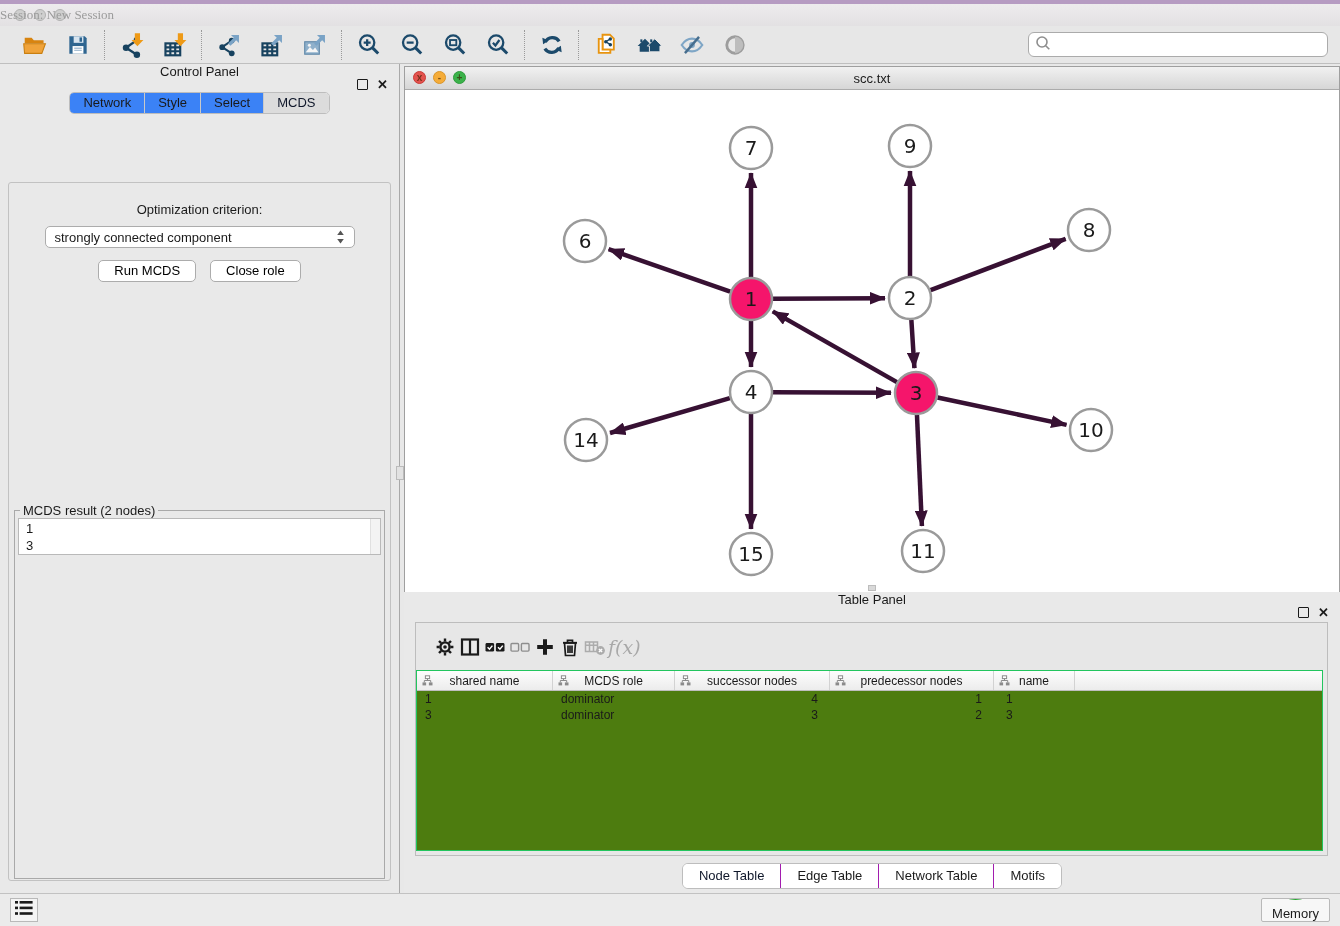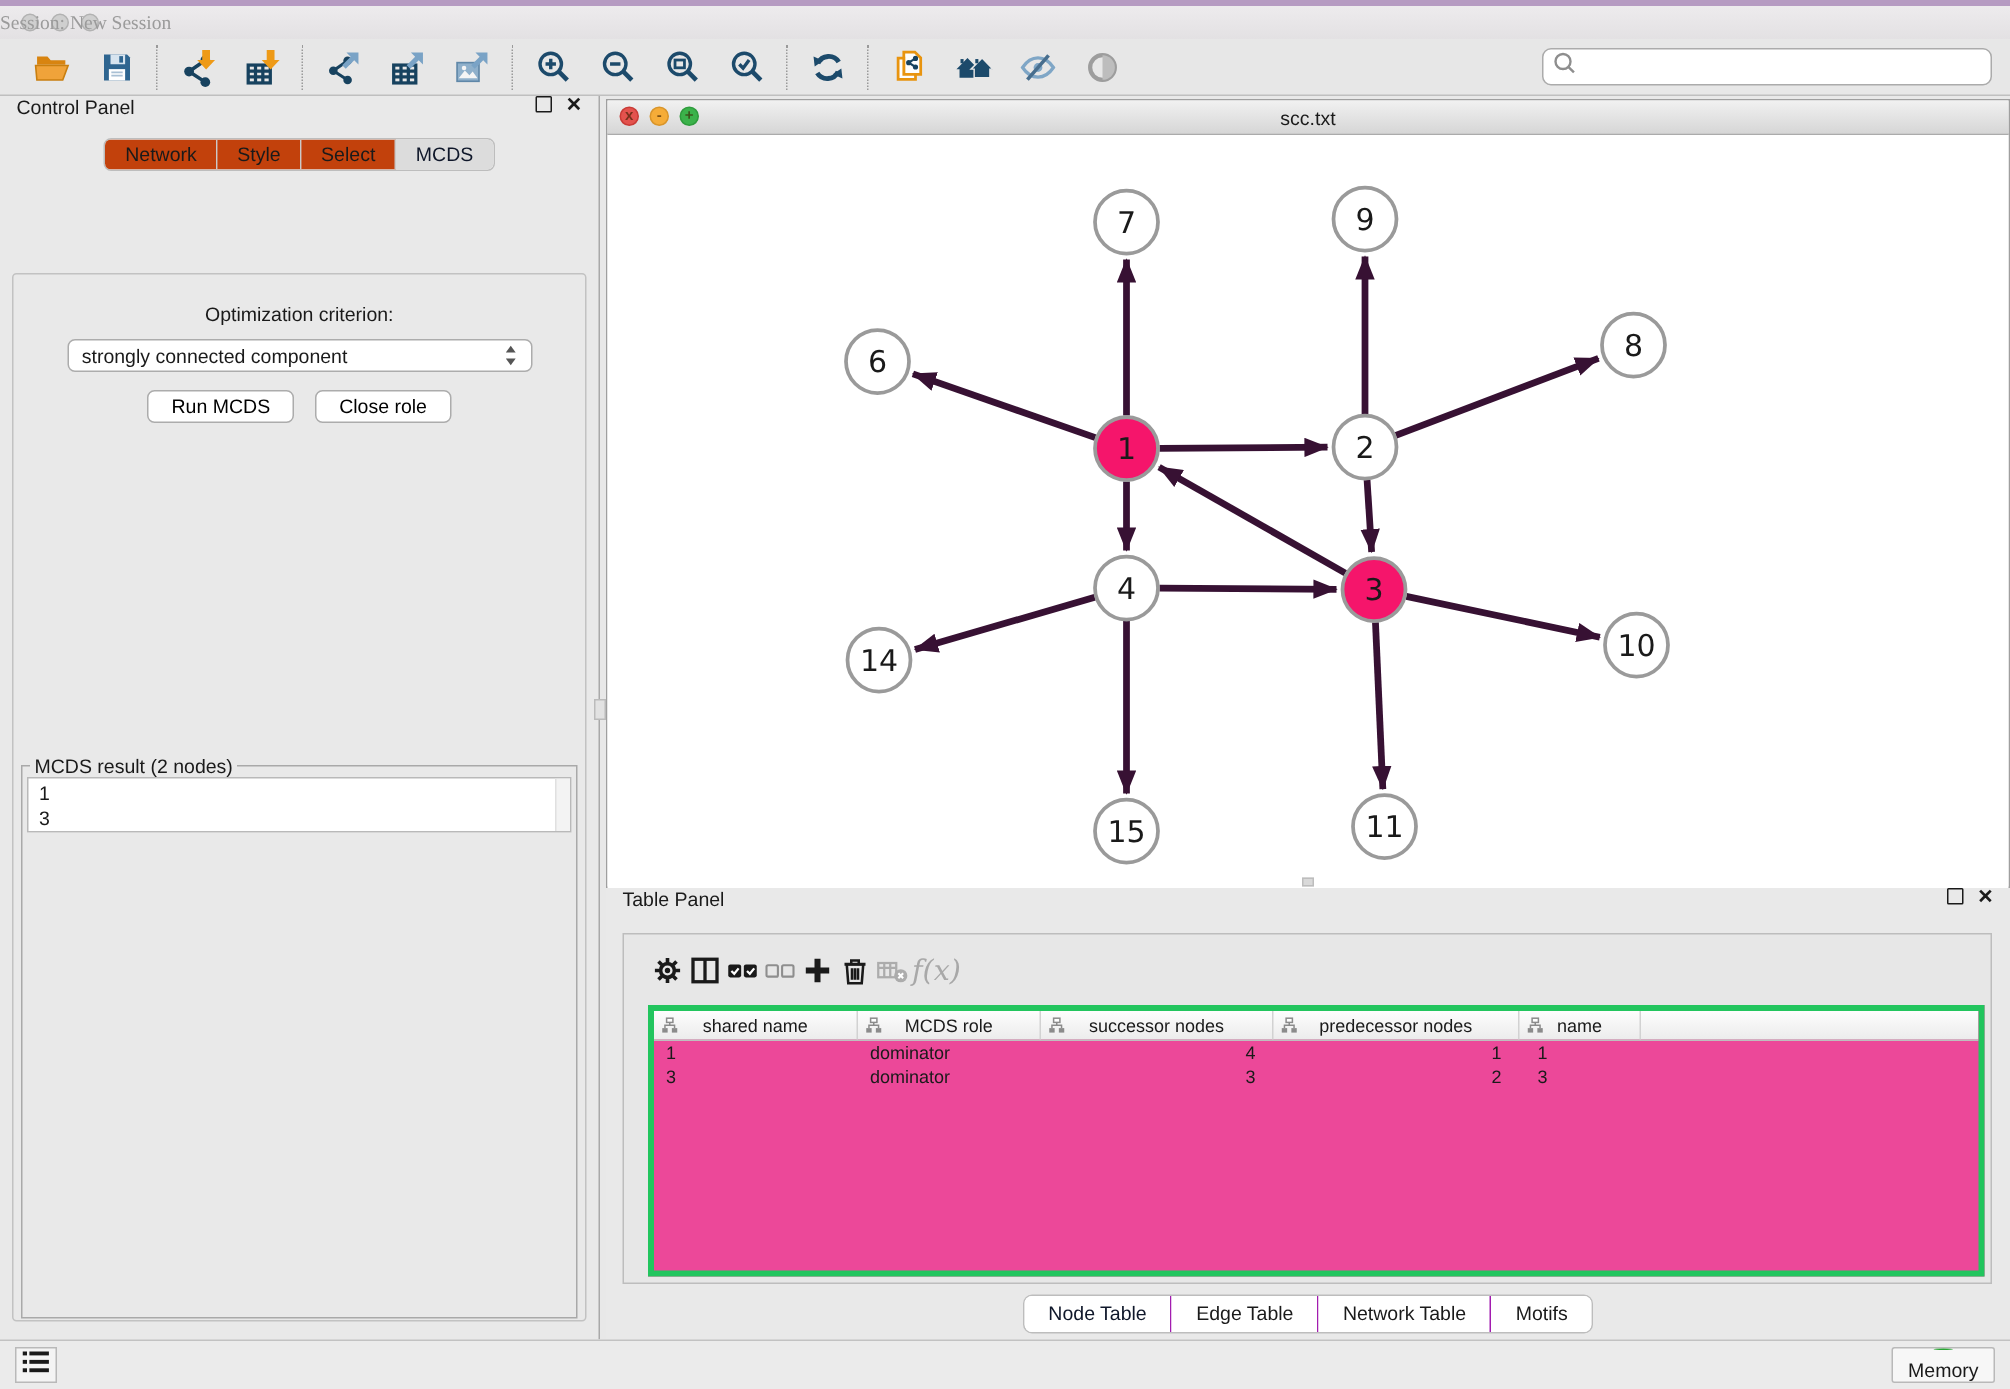--- a/index.html
+++ b/index.html
@@ -21,27 +21,27 @@
   .tb-sep{width:0;height:30px;border-left:1px dotted #9A9A9A;}
   .tb-icon{width:27px;height:27px;display:flex;align-items:center;justify-content:center;cursor:default;}
   .tb-icon svg{width:26px;height:26px;}
   .searchbox{margin-left:auto;margin-right:4px;width:288px;height:23px;background:#fff;
     border:1px solid #ABABAB;border-radius:6px;display:flex;align-items:center;padding:0 5px;}
   .searchbox input{border:none;outline:none;flex:1;font-size:13px;font-family:"Liberation Sans",sans-serif;background:transparent;}
 
   
   .control-panel{position:absolute;top:64px;left:0;width:400px;bottom:33px;background:#E9E9E9;
     border-right:1px solid #A9A9A9;box-sizing:border-box;}
-  .panel-header{height:28px;display:flex;align-items:flex-start;padding:0 11px;font-size:13px;}
+  .panel-header{height:28px;display:flex;align-items:center;padding:0 11px;font-size:13px;flex-direction:column;}
   .win-btns{margin-left:auto;display:flex;gap:9px;align-items:center;}
   .float-btn{width:9px;height:9px;border:1.6px solid #1A1A1A;border-radius:1px;}
   .close-btn{font-size:13px;font-weight:bold;line-height:10px;}
   .seg{display:flex;border:1px solid #BDBDBD;border-radius:5px;overflow:hidden;background:#fff;}
   .cp-tabs{display:flex;justify-content:center;}
-  .cp-tabs .seg-item{padding:0 13px;font-size:13px;line-height:20px;height:20px;border-right:1px solid #C9C9C9;background:#c2410c;}
+  .cp-tabs .seg-item{padding:0 13px;font-size:13px;line-height:20px;height:20px;border-right:1px solid #C9C9C9;background:#3b82f6;}
   .cp-tabs .seg-item:last-child{border-right:none;}
   .seg-item.active{background:#DCDCDC;color:#0f172a;}
   .cp-box{position:absolute;top:118px;left:8px;right:8px;bottom:12px;border:1px solid #C2C2C2;
     border-radius:3px;background:#E9E9E9;display:flex;flex-direction:column;align-items:center;}
   .opt-label{margin-top:19px;font-size:13px;}
   .dropdown{margin-top:9px;width:310px;height:22px;background:#fff;border:1px solid #ACACAC;border-radius:5px;
     display:flex;align-items:center;padding:0 9px;font-size:13px;box-sizing:border-box;}
   .dd-chevrons{margin-left:auto;display:flex;flex-direction:column;line-height:5px;}
   .btn-row{margin-top:12px;display:flex;gap:14px;}
   .btn{height:22px;padding:0 15px;background:#fff;border:1px solid #ACACAC;border-radius:5px;
@@ -69,21 +69,21 @@
   .nw-bottom-handle{position:absolute;bottom:1px;left:50%;margin-left:-4px;width:8px;height:6px;
     background:#D9D9D9;border:1px solid #BDBDBD;box-sizing:border-box;}
 
   
   .table-panel{position:absolute;left:404px;top:592px;width:936px;bottom:33px;background:#E9E9E9;box-sizing:border-box;}
   .tp-block{margin:2px 12px 0 11px;border:1px solid #BDBDBD;height:234px;display:flex;flex-direction:column;background:#E7E7E7;box-sizing:border-box;}
   .tp-toolbar{height:47px;display:flex;align-items:center;gap:1px;padding:0 17px;flex:none;}
   .tp-icon{width:24px;height:24px;display:flex;align-items:center;justify-content:center;}
   .tp-icon svg{width:22px;height:22px;}
   .fx-label{font-family:"DejaVu Serif",serif;font-style:italic;font-size:19px;color:#A8A8A8;}
-  .tp-grid-wrap{flex:1;margin:0 4px 4px 16px;border:4px solid #22c55e;background:#ec4899;overflow:hidden;}
+  .tp-grid-wrap{flex:1;margin:0 4px 4px 0;border:1px solid #22c55e;background:#4d7c0f;overflow:hidden;}
   .tp-grid-header{display:flex;height:19px;background:linear-gradient(#FDFDFD,#ECECEC);
     border-bottom:1px solid #BEBEBE;font-size:12px;}
   .th-cell{position:relative;display:flex;align-items:center;border-right:1px solid #D2D2D2;box-sizing:border-box;flex:none;}
   .th-icon{position:absolute;left:5px;top:4px;}
   .th-label{margin:0 auto;}
   .tgrid-row{display:flex;height:16px;font-size:12px;align-items:center;}
   .td-cell{box-sizing:border-box;flex:none;padding:0 8px;overflow:hidden;white-space:nowrap;}
   .td-cell.num{text-align:right;padding-right:12px;}
   .td-cell.name{padding-left:12px;}
   .tp-tabs{display:flex;justify-content:center;margin-top:7px;}

